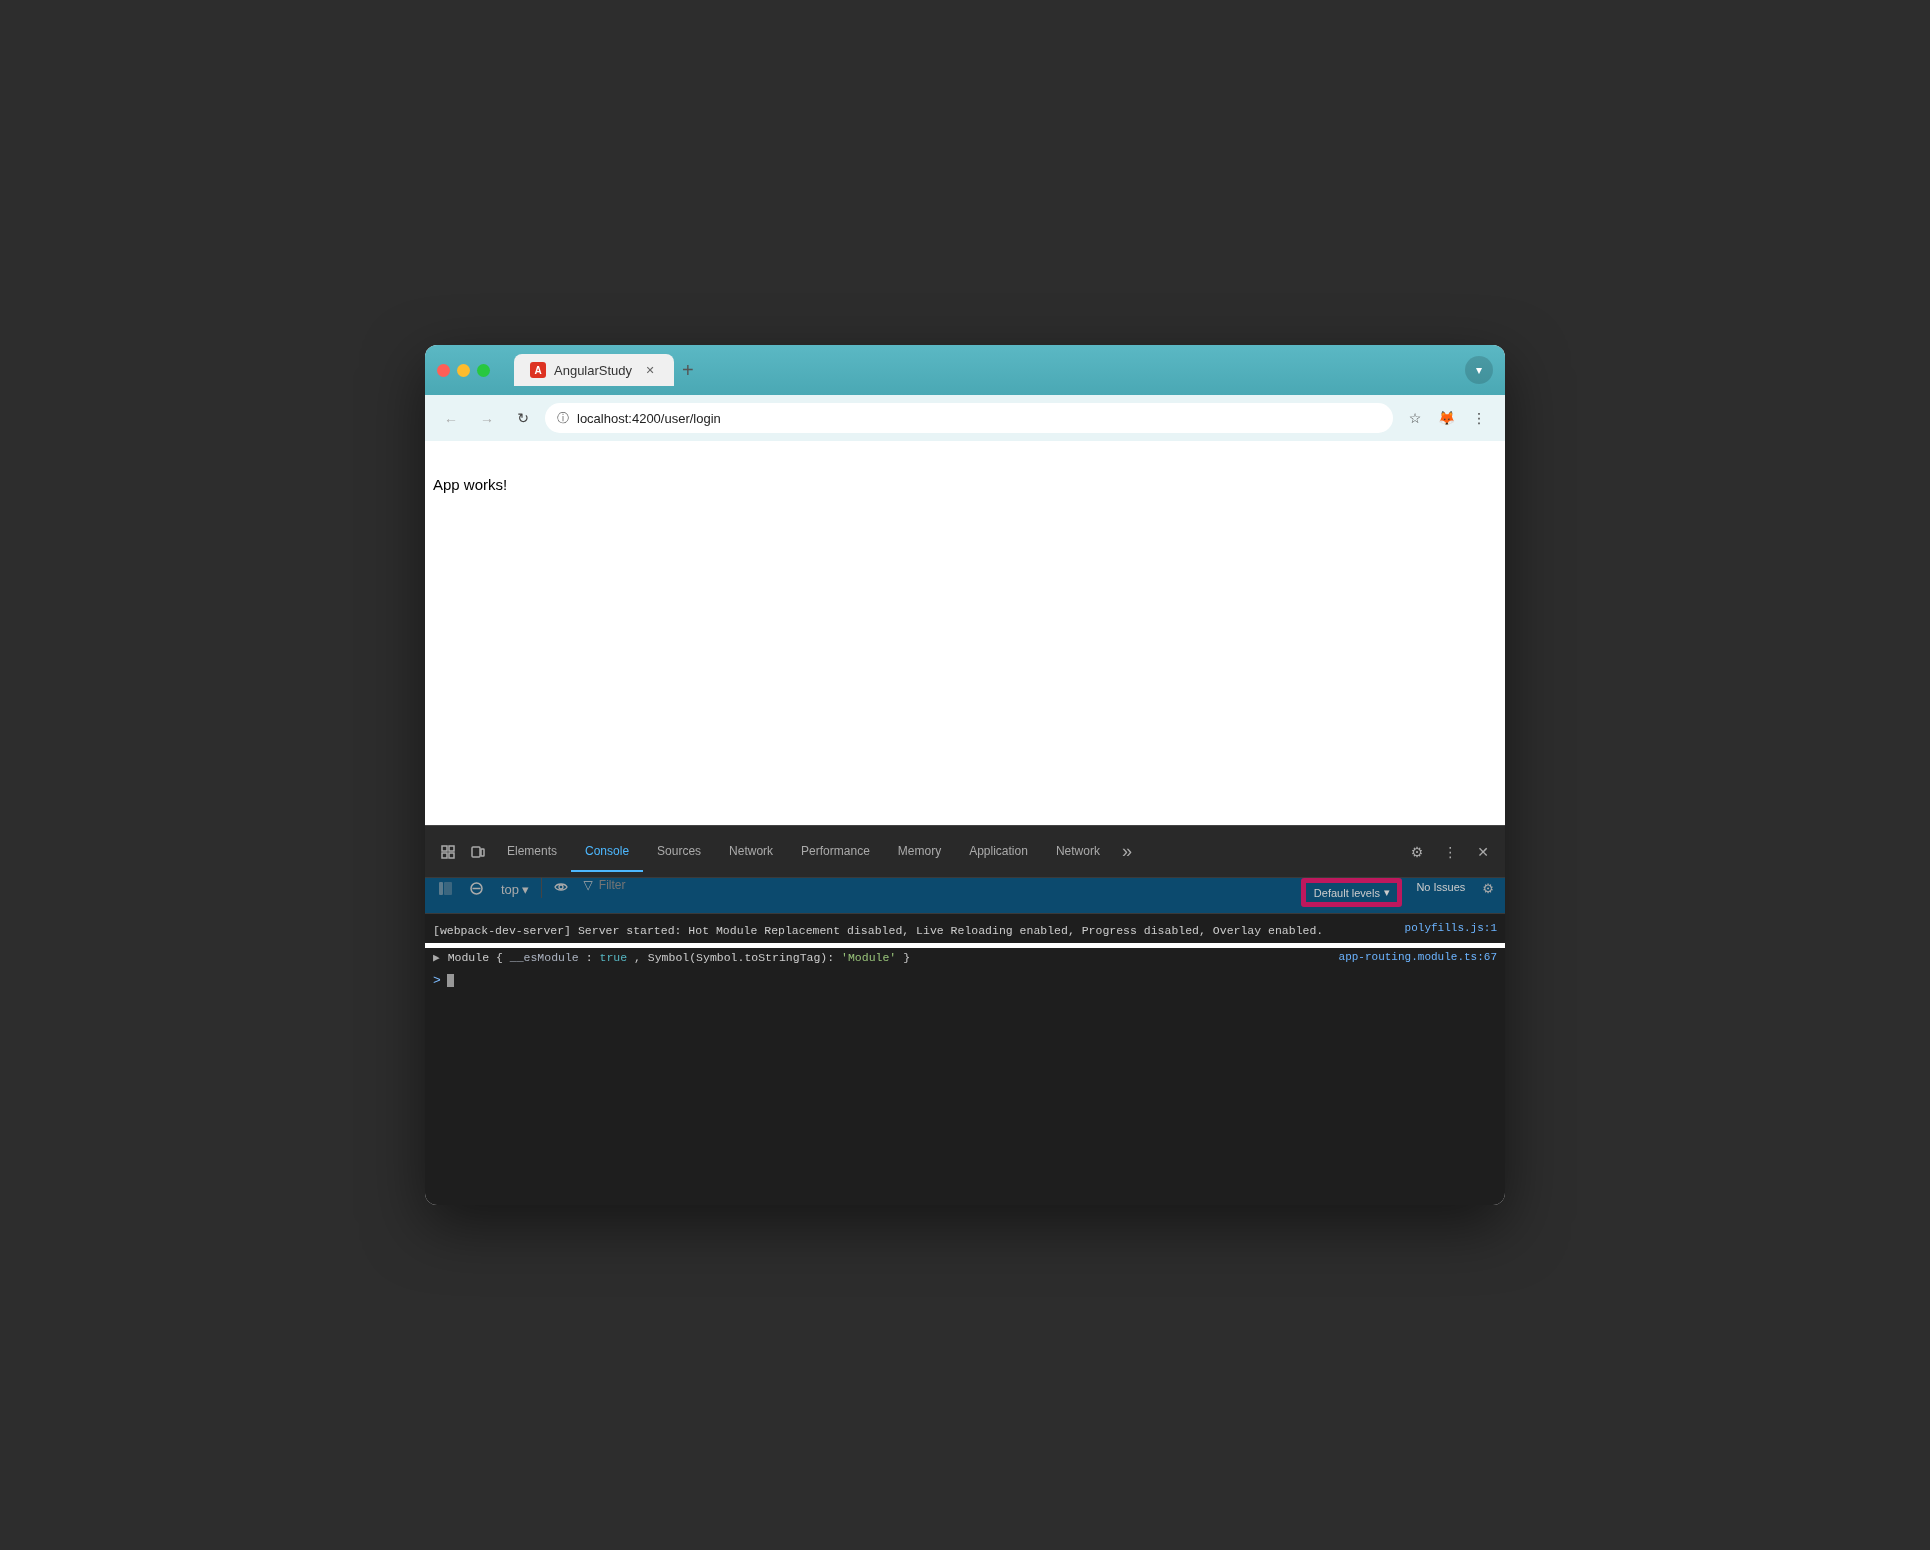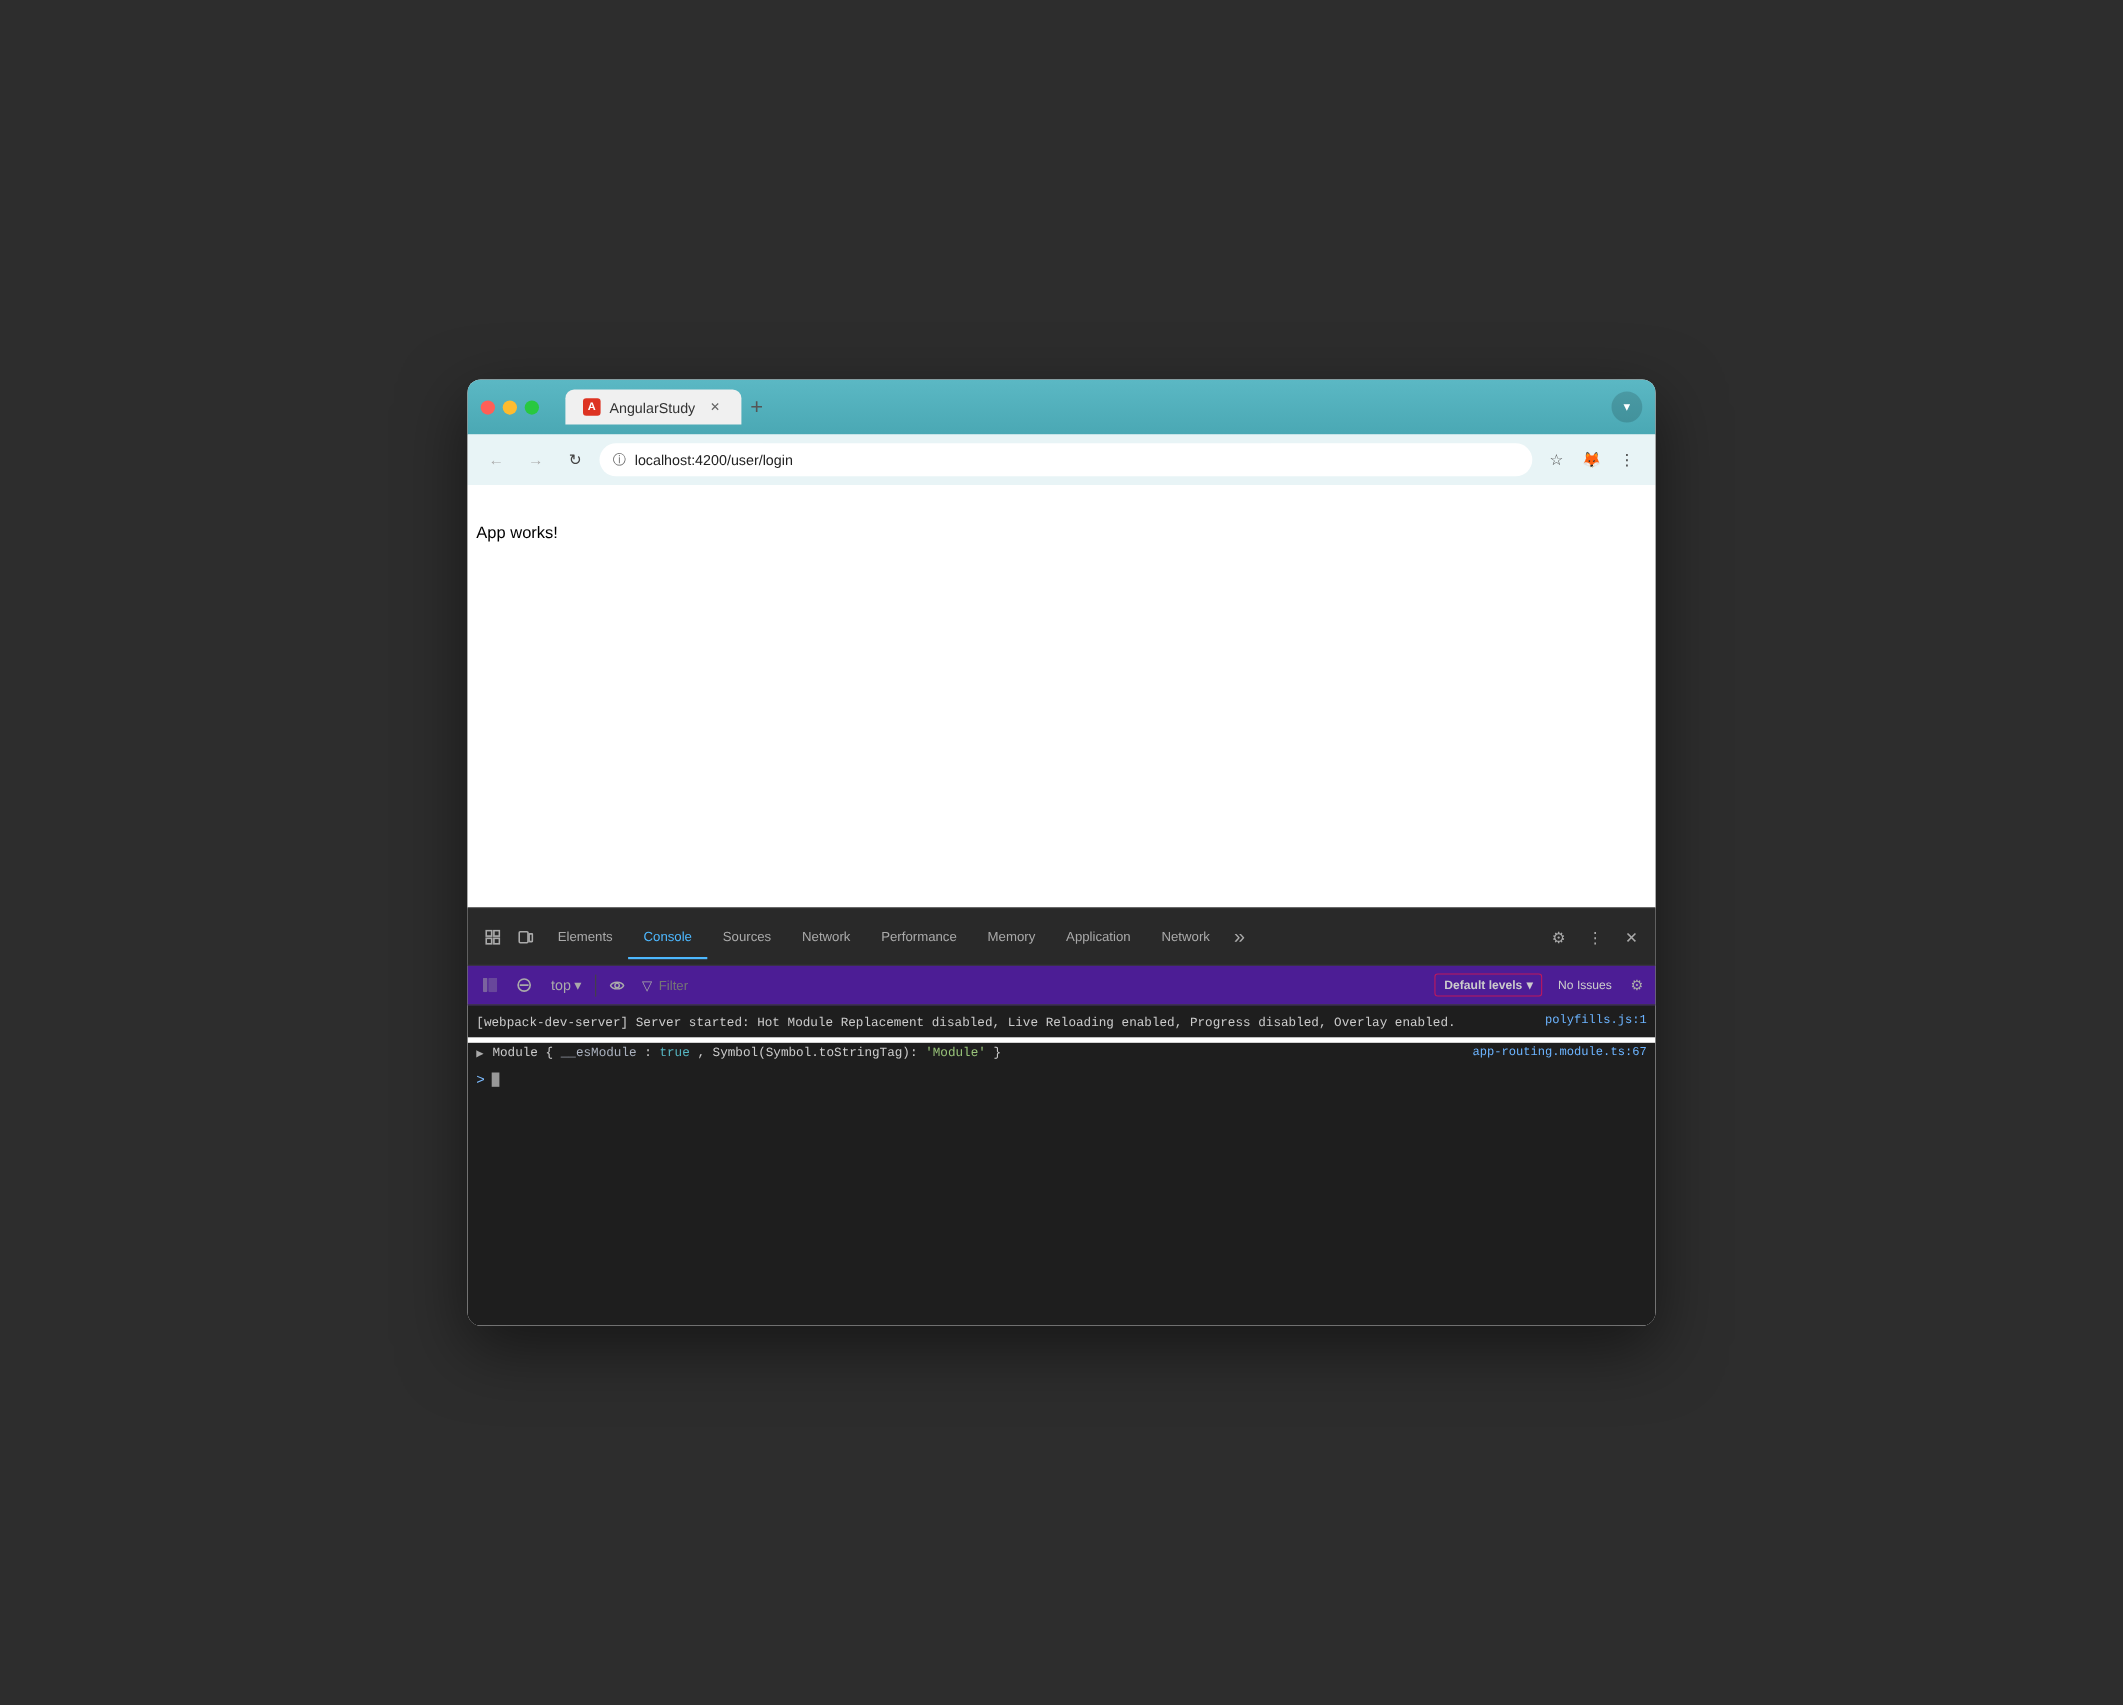--- a/index.html
+++ b/index.html
@@ -228,24 +228,24 @@
       padding: 0 8px;
     }
     .devtools-tab-actions {
       margin-left: auto;
       display: flex;
       gap: 4px;
       align-items: center;
     }
     
     .console-toolbar {
-      background: #4c1d95;
+      background: #0c4a6e;
       height: 36px;
       display: flex;
-      align-items: center;
+      align-items: flex-start;
       padding: 0 8px;
       gap: 6px;
       flex-shrink: 0;
       border-bottom: 1px solid #3a3a3a;
     }
     .console-toolbar-btn {
       background: transparent;
       border: none;
       color: #aaa;
       cursor: pointer;
@@ -275,31 +275,30 @@
       gap: 6px;
       flex: 1;
       padding: 0 4px;
     }
     .filter-icon {
       color: #aaa;
       font-size: 12px;
     }
     .default-levels-btn {
       background: transparent;
-      border: 1px solid #be185d;
+      border: 5px solid #be185d;
       color: #ccc;
       font-size: 11px;
       padding: 3px 8px;
       border-radius: 3px;
       cursor: pointer;
       display: flex;
       align-items: center;
       gap: 4px;
       margin-left: auto;
-      font-weight: bold;
     }
     .no-issues-btn {
       background: transparent;
       border: none;
       color: #ccc;
       font-size: 11px;
       padding: 3px 8px;
       cursor: pointer;
       display: flex;
       align-items: center;

